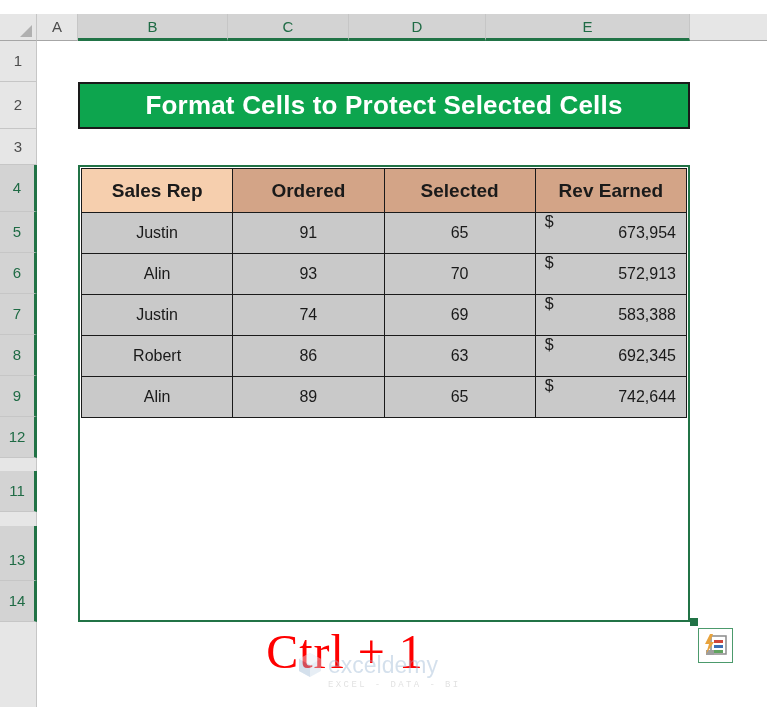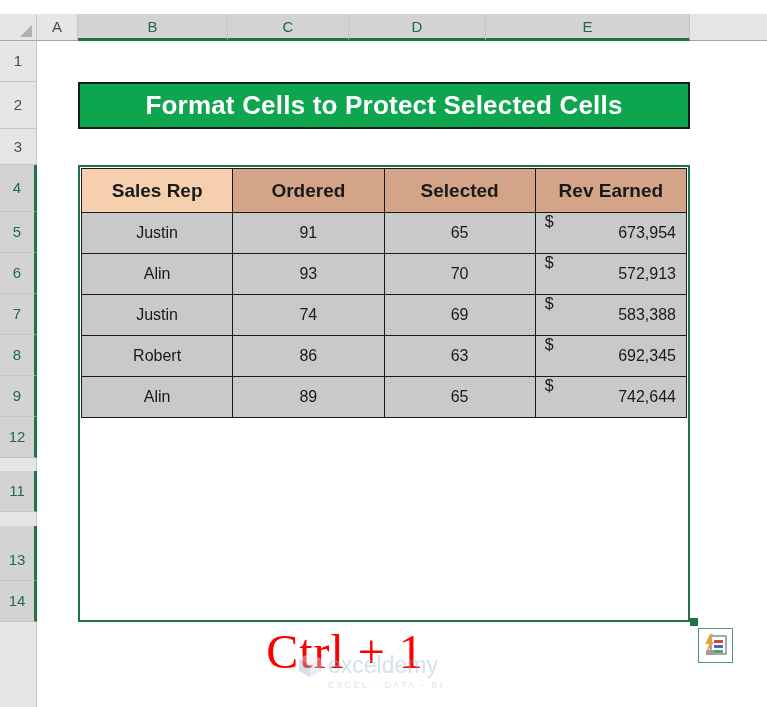--- a/index.html
+++ b/index.html
@@ -212,21 +212,21 @@
     font-size: 23px;
     font-family: "Liberation Sans", sans-serif;
     letter-spacing: 0px;
   }
   .wm-sub {
     color: #b9b9b9;
     font-size: 9px;
     letter-spacing: 2.4px;
     margin-left: 31px;
     margin-top: 1px;
-    font-family: Liberation Sans, sans-serif;
+    font-family: Liberation Mono, monospace;
   }
 
   
   .quick-btn {
     position: absolute;
     left: 698px; top: 628px;
     width: 35px; height: 35px;
     background: #ffffff;
     border: 1px solid #4c9a6c;
     box-sizing: border-box;

